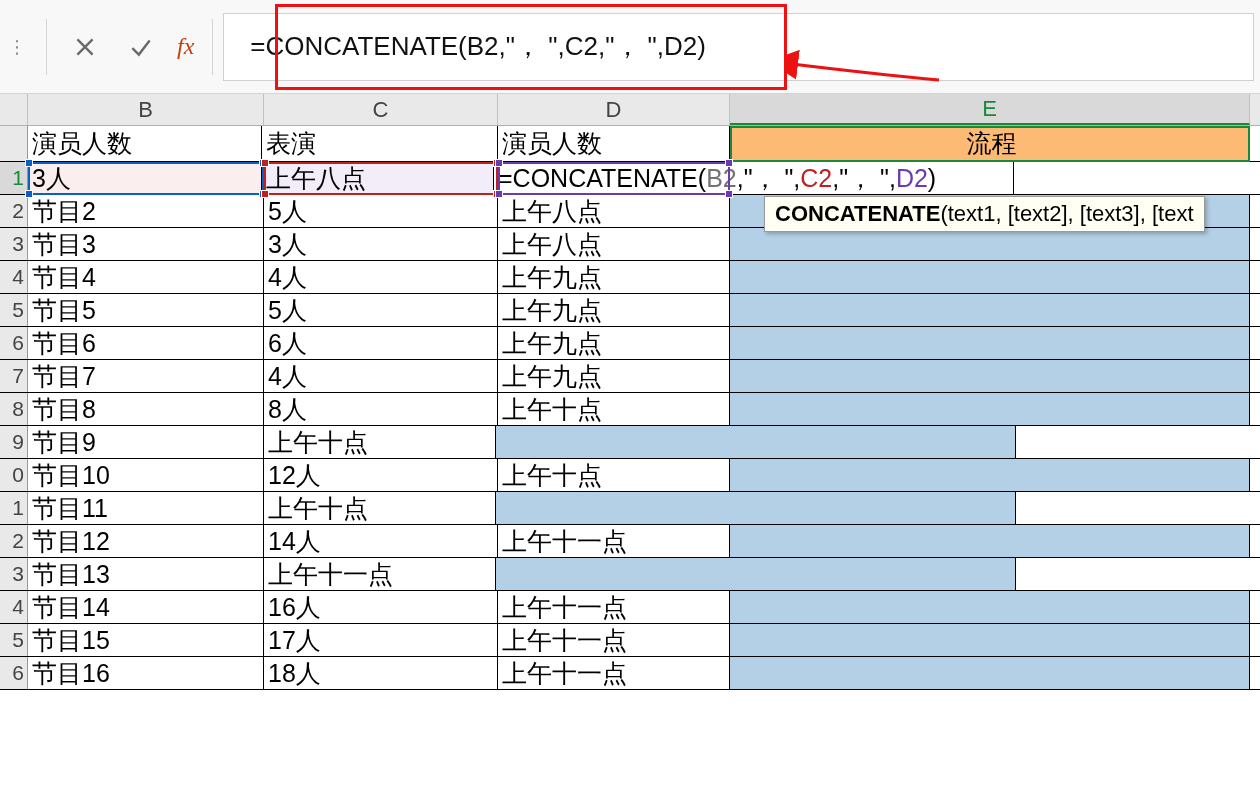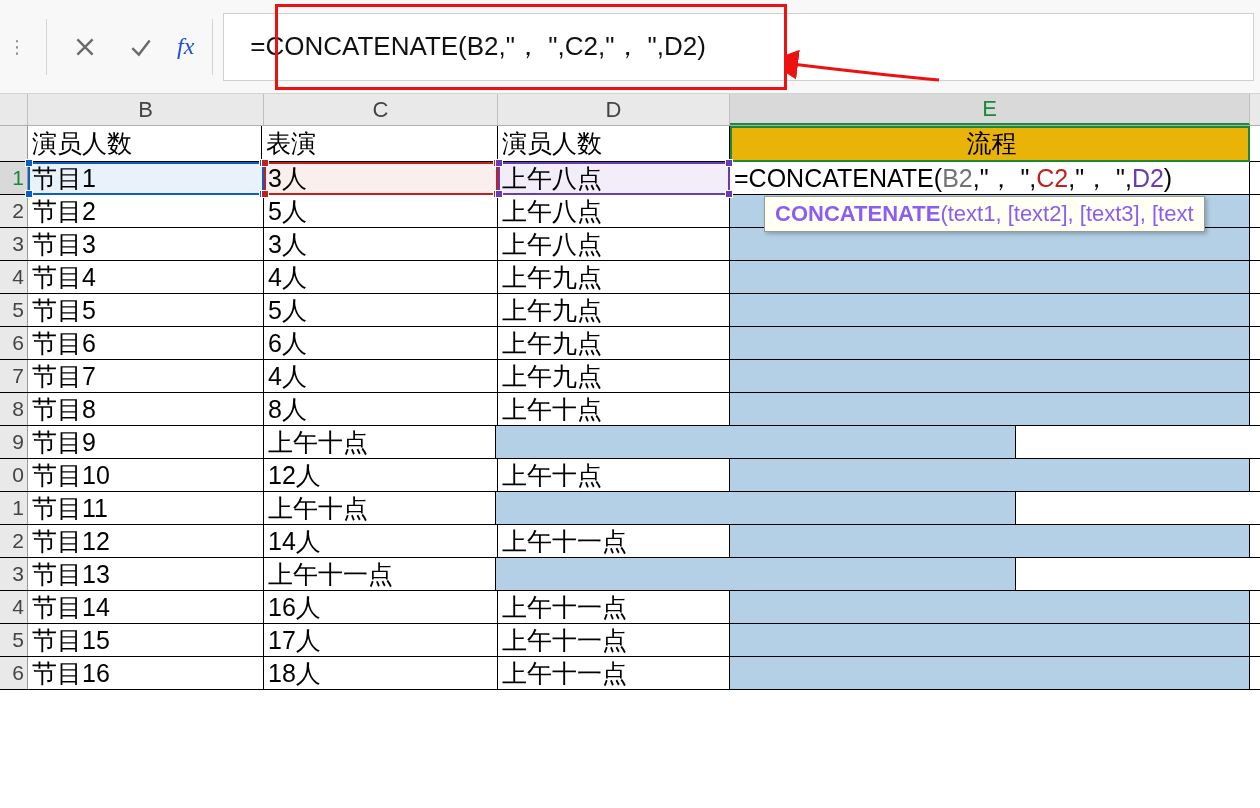--- a/index.html
+++ b/index.html
@@ -40,21 +40,21 @@
     display: flex;
     align-items: center;
     justify-content: center;
     color: #6a6a6a;
   }
   .fb-btn svg { width: 26px; height: 26px; stroke: #6a6a6a; stroke-width: 2.2; fill: none; }
   .fx-label {
     font-family: "Times New Roman", serif;
     font-style: italic;
     font-size: 24px;
-    color: #1d4ed8;
+    color: #c2410c;
     padding: 0 8px;
   }
   .formula-input {
     flex: 1;
     height: 68px;
     background: #ffffff;
     border: 1px solid #d0d0d0;
     margin-right: 6px;
     display: flex;
     align-items: center;
@@ -145,21 +145,21 @@
   
   .c-B { width: 236px; }
   .c-C { width: 234px; }
   .c-D { width: 232px; }
   .c-E { width: 520px; }
 
   .col-E-selected {
     background: #b3d0e6;
   }
   .col-E-header-cell {
-    background: #eab308;
+    background: #fdba74;
     text-align: center;
     justify-content: center;
   }
   .col-E-active {
     background: #fff;
     position: relative;
   }
   .cell-formula-content {
     font-size: 25px;
     white-space: nowrap;
@@ -189,21 +189,21 @@
     z-index: 4;
   }
 
   .tooltip {
     position: absolute;
     font-size: 22px;
     background: #fffff4;
     border: 1px solid #999;
     box-shadow: 2px 2px 4px rgba(0,0,0,0.25);
     padding: 4px 10px;
-    color: #8b5cf6;
+    color: #000000;
     white-space: nowrap;
     z-index: 20;
   }
   .tooltip b { font-weight: bold; }
 
 </style>
 </head>
 <body>
 
 <div class="formula-bar">
@@ -251,21 +251,20 @@
     <div class="rowhdr"></div>
     <div class="cell c-C hdr-cell">演员人数</div>
     <div class="cell c-B hdr-cell">表演</div>
     <div class="cell c-D hdr-cell">演员人数</div>
     <div class="cell c-E hdr-cell center col-E-header-cell">流程</div>
   </div>
 
   <div id="rows-container">
       <div class="row">
         <div class="rowhdr sel">1</div>
-        <div class="cell c-B" style="background: rgb(233, 241, 251);">节目1</div>
         <div class="cell c-C" style="background: rgb(251, 238, 238);">3人</div>
         <div class="cell c-D" style="background: rgb(242, 237, 249);">上午八点</div>
         <div class="cell c-E col-E-active">
           <span class="cell-formula-content"><span class="ref-e">=CONCATENATE(</span><span class="ref-b2">B2</span><span class="ref-e">,"，  ",</span><span class="ref-c2">C2</span><span class="ref-e">,"，  ",</span><span class="ref-d2">D2</span><span class="ref-e">)</span></span>
         </div>
       </div>
       <div class="row">
         <div class="rowhdr">2</div>
         <div class="cell c-B">节目2</div>
         <div class="cell c-C">5人</div>

